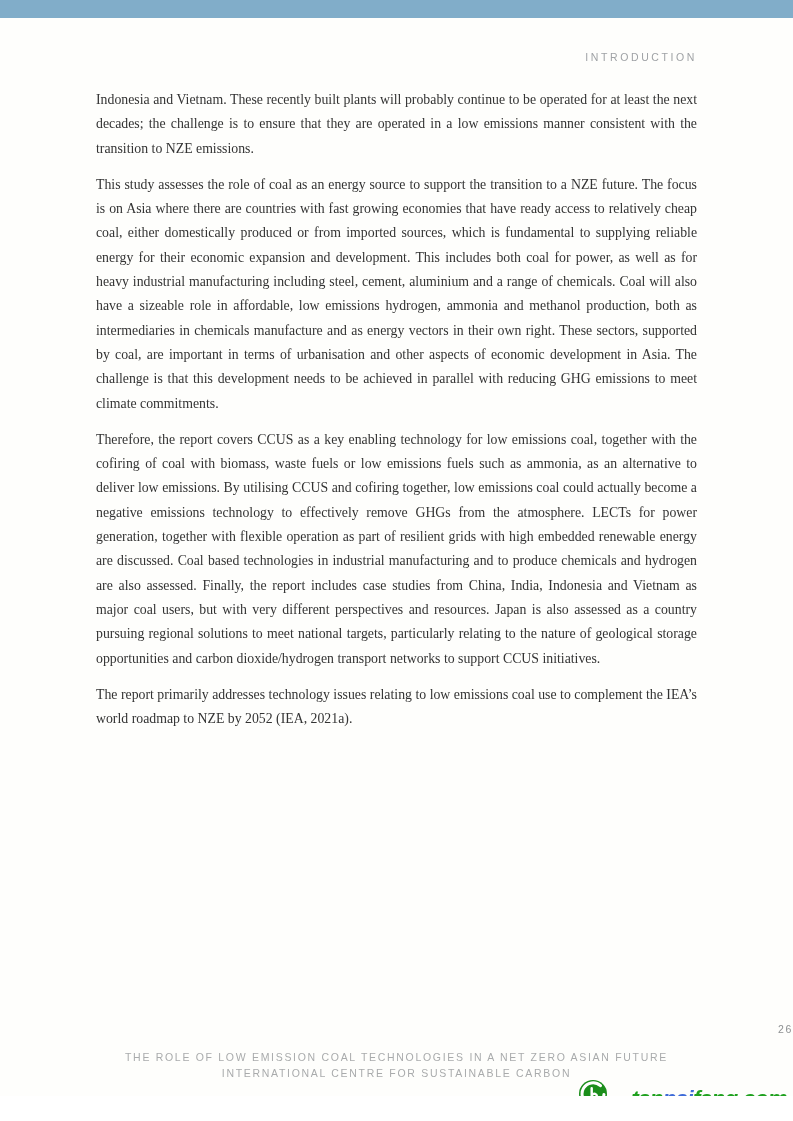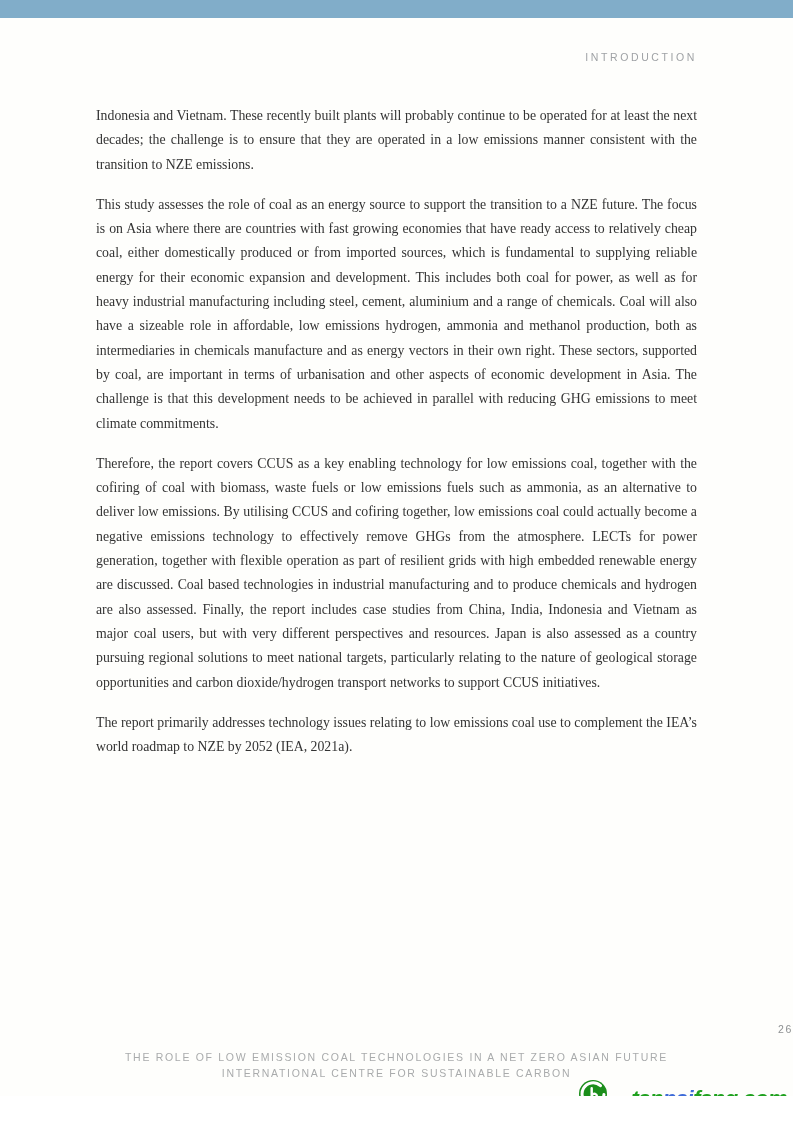--- a/index.html
+++ b/index.html
@@ -26,21 +26,21 @@
     letter-spacing: 2.6px;
     color: #9fa2a5;
   }
   .content {
     position: absolute; top: 88px; left: 96px;
     width: 601px;
     text-align: justify;
     font-size: 13.8px; line-height: 24.3px;
     color: #333333;
   }
-  .content p { margin: 16px 0 12px 0; }
+  .content p { margin: 0 0 12px 0; }
   .page-number {
     position: absolute; top: 1023px; left: 0;
     width: 100%; text-align: right;
     font-family: "Liberation Sans", sans-serif;
     font-size: 10.5px; letter-spacing: 1.6px;
     color: #8d9092;
   }
   .footer-lines {
     position: absolute; top: 1050px; left: 0;
     width: 100%; text-align: center;

